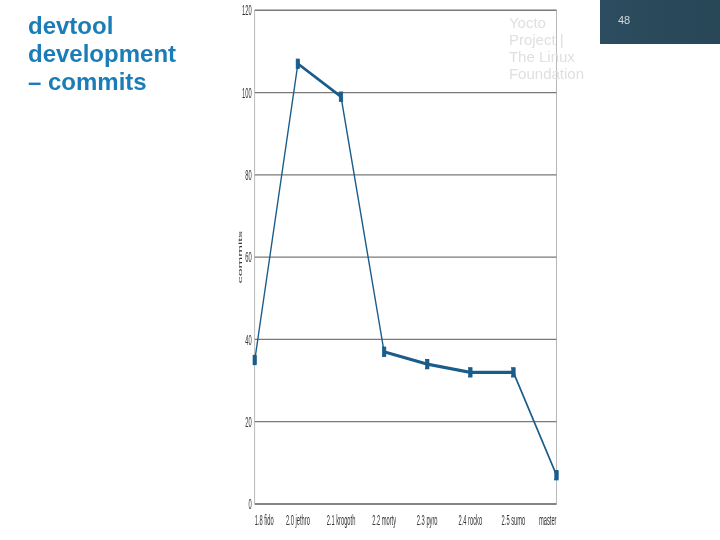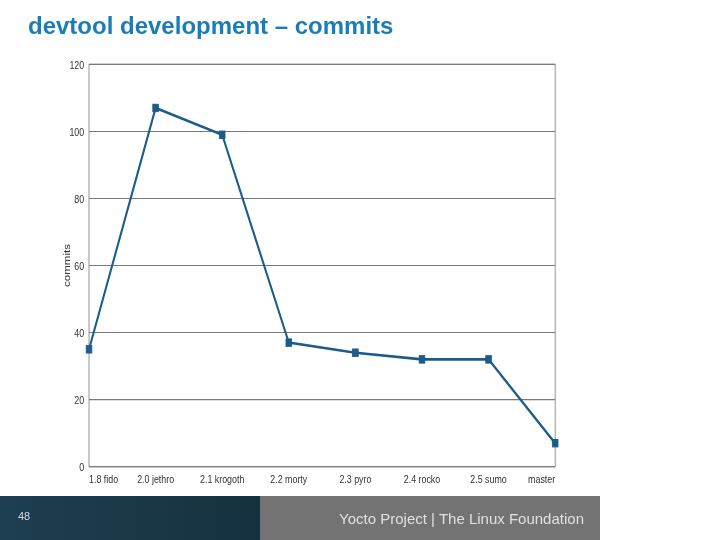--- a/index.html
+++ b/index.html
@@ -1,17 +1,17 @@
 <!DOCTYPE html>
 <html><head>
 <meta charset="utf-8">
 <style>
   * { box-sizing: border-box; margin: 0; padding: 0; }
   html, body { width: 720px; height: 540px; font-family: Arial, Helvetica, sans-serif; background: #fff; }
-  .slide { width: 600px; height: 540px; position: relative; display: flex; flex-direction: column; }
+  .slide { width: 600px; height: 540px; position: relative; display: flex; }
   .title { color: #1a7db8; font-weight: 700; font-size: 24px; padding: 12px 0 16px 28px; }
   .chart-wrap { flex: 1 1 auto; padding: 0 40px 0 60px; position: relative; }
   .chart { width: 100%; height: 100%; }
   .footer { height: 44px; position: relative; color: #fff; font-size: 11px; background: #737373; }
   .footer .hexbg { position:absolute; left:0; top:0; width:260px; height:44px;
     background: linear-gradient(90deg, #14394d 0%, #0b2a3a 100%); opacity:0.9; }
   .footer .pagenum { position:absolute; left:18px; top:14px; color:#cfd8dc; font-size:11px; }
   .footer .credits { position:absolute; right:16px; top:14px; color:#e0e0e0; font-size:15px; }
   
   .gridline { stroke:#7a7a7a; stroke-width:1; shape-rendering:crispEdges; }

